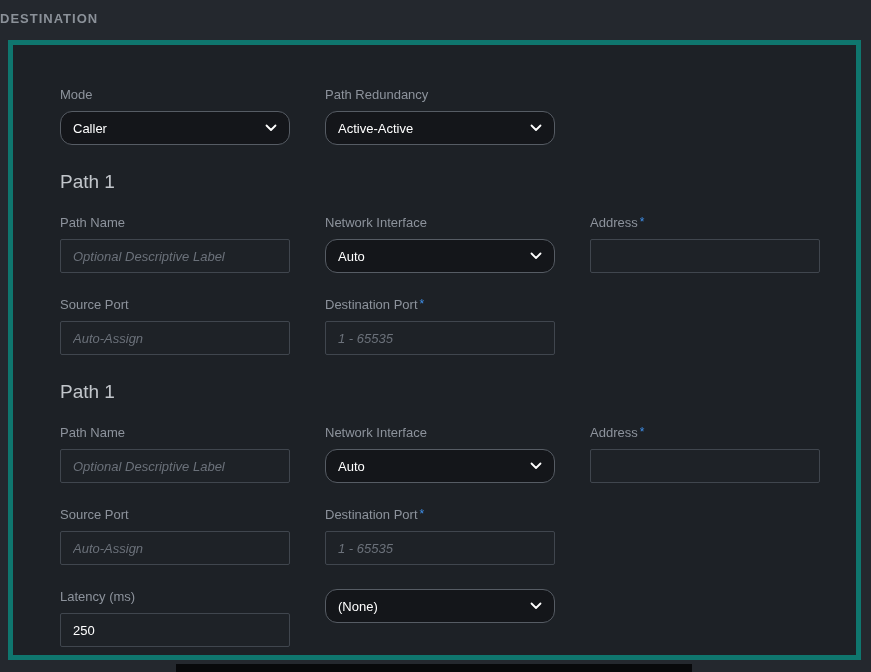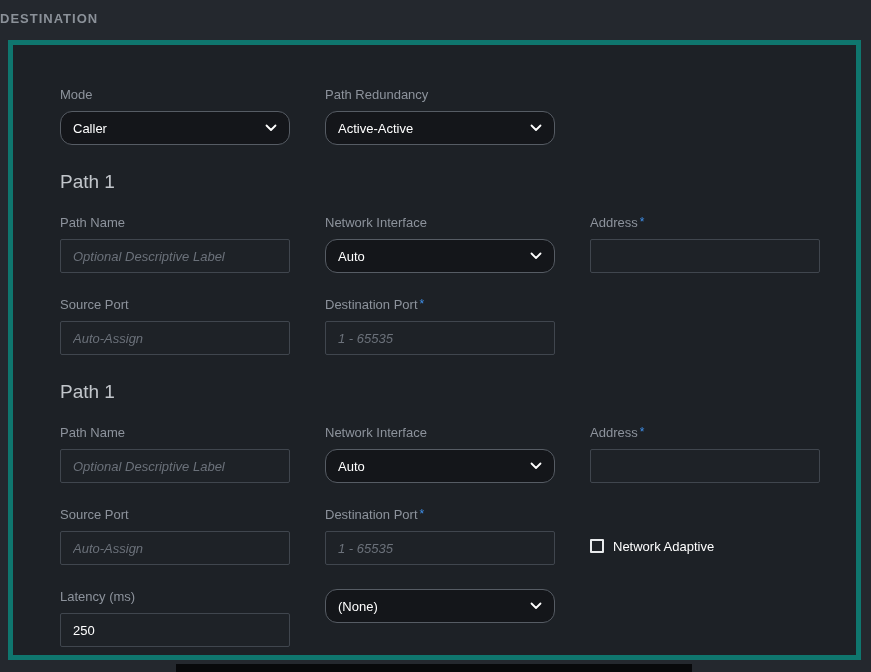--- a/index.html
+++ b/index.html
@@ -192,24 +192,20 @@
 
   <div class="row">
     <div class="field">
       <span class="lbl">Source Port</span>
       <input class="txt" type="text" placeholder="Auto-Assign" style="">
     </div>
     <div class="field">
       <span class="lbl"><span>Destination Port</span><span class="req">*</span></span>
       <input class="txt" type="text" placeholder="1 - 65535" style="">
     </div>
-    <div class="checkbox-wrap">
-      <span class="checkbox-box"></span>
-      <span class="checkbox-label">Network Adaptive</span>
-    </div>
   </div>
 
   <div class="row">
     <div class="field">
       <span class="lbl">Latency (ms)</span>
       <input class="txt" type="text" value="250" style="">
     </div>
     <div class="field">
       <div class="select">
         <span class="sel-val">(None)</span>

